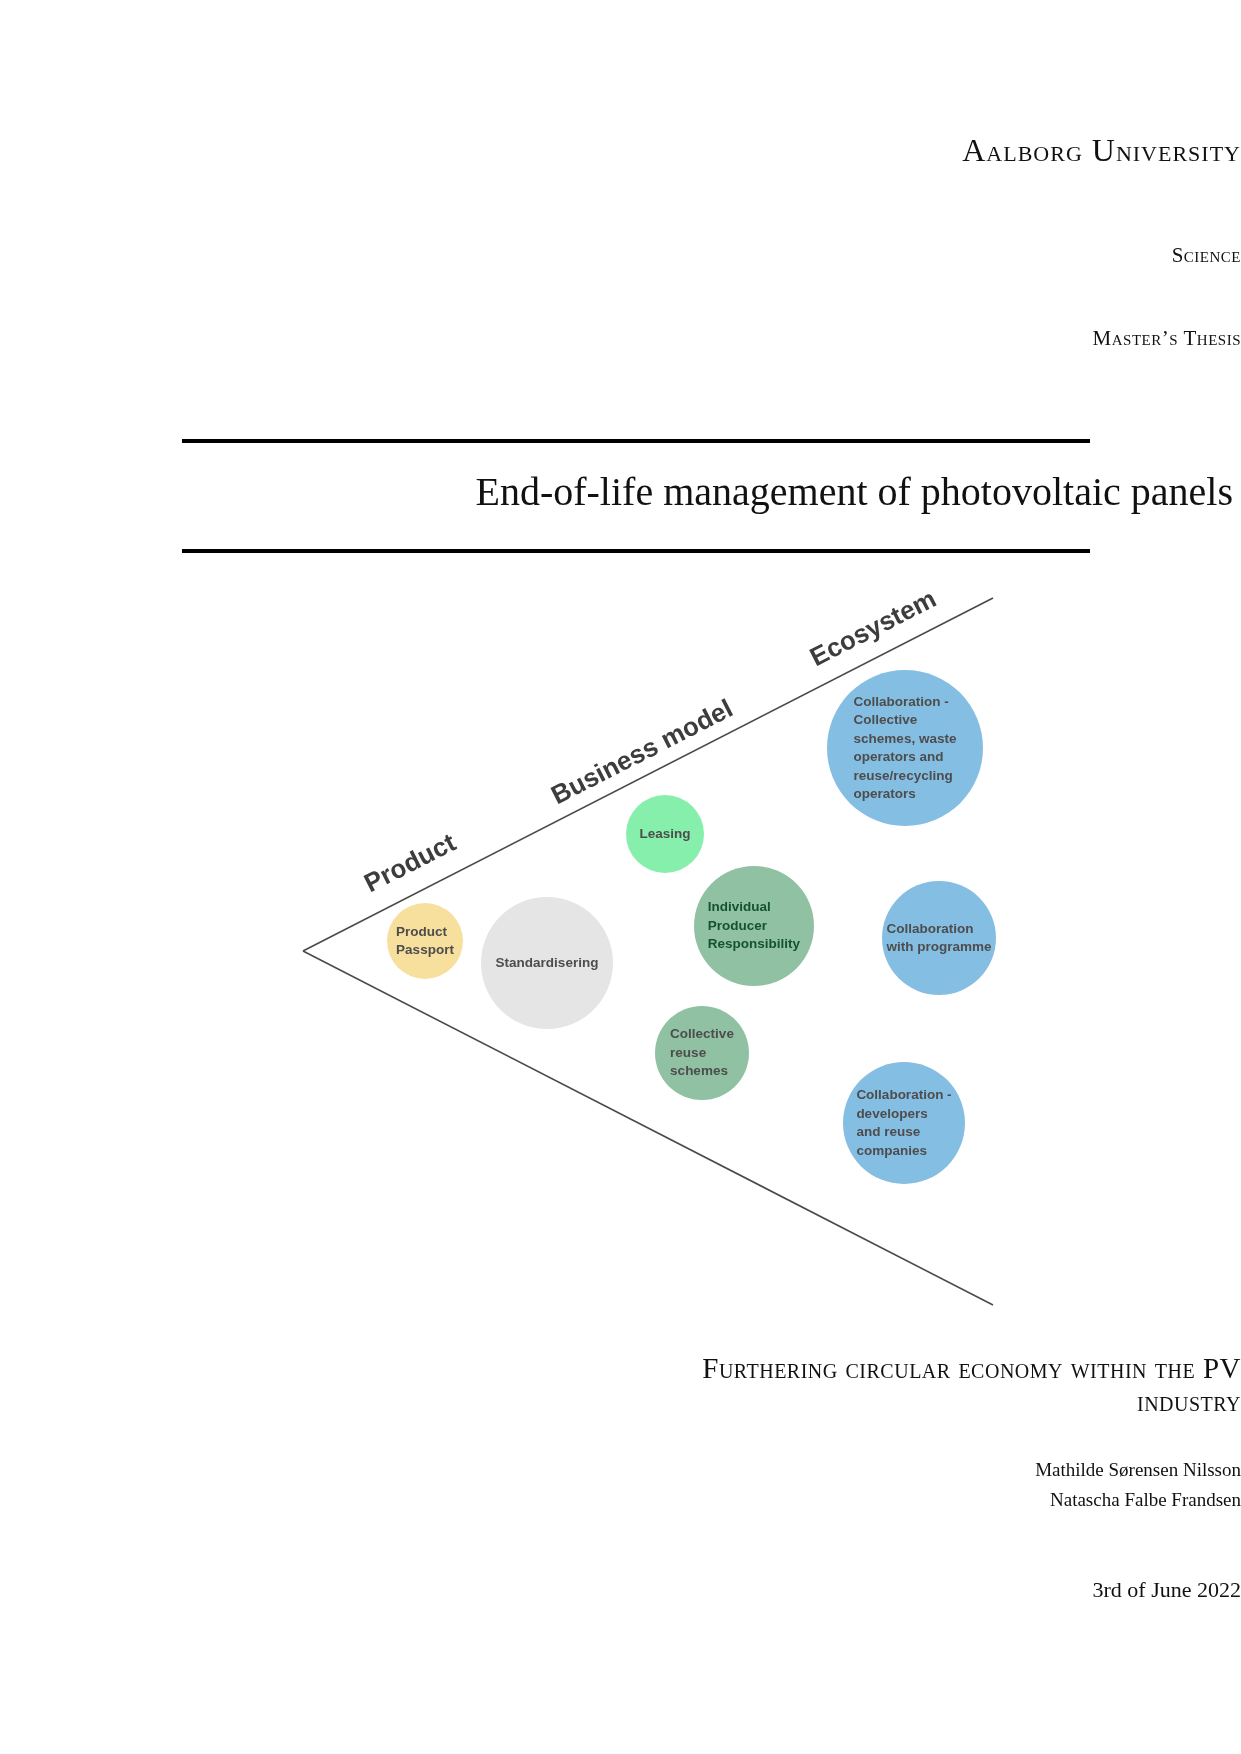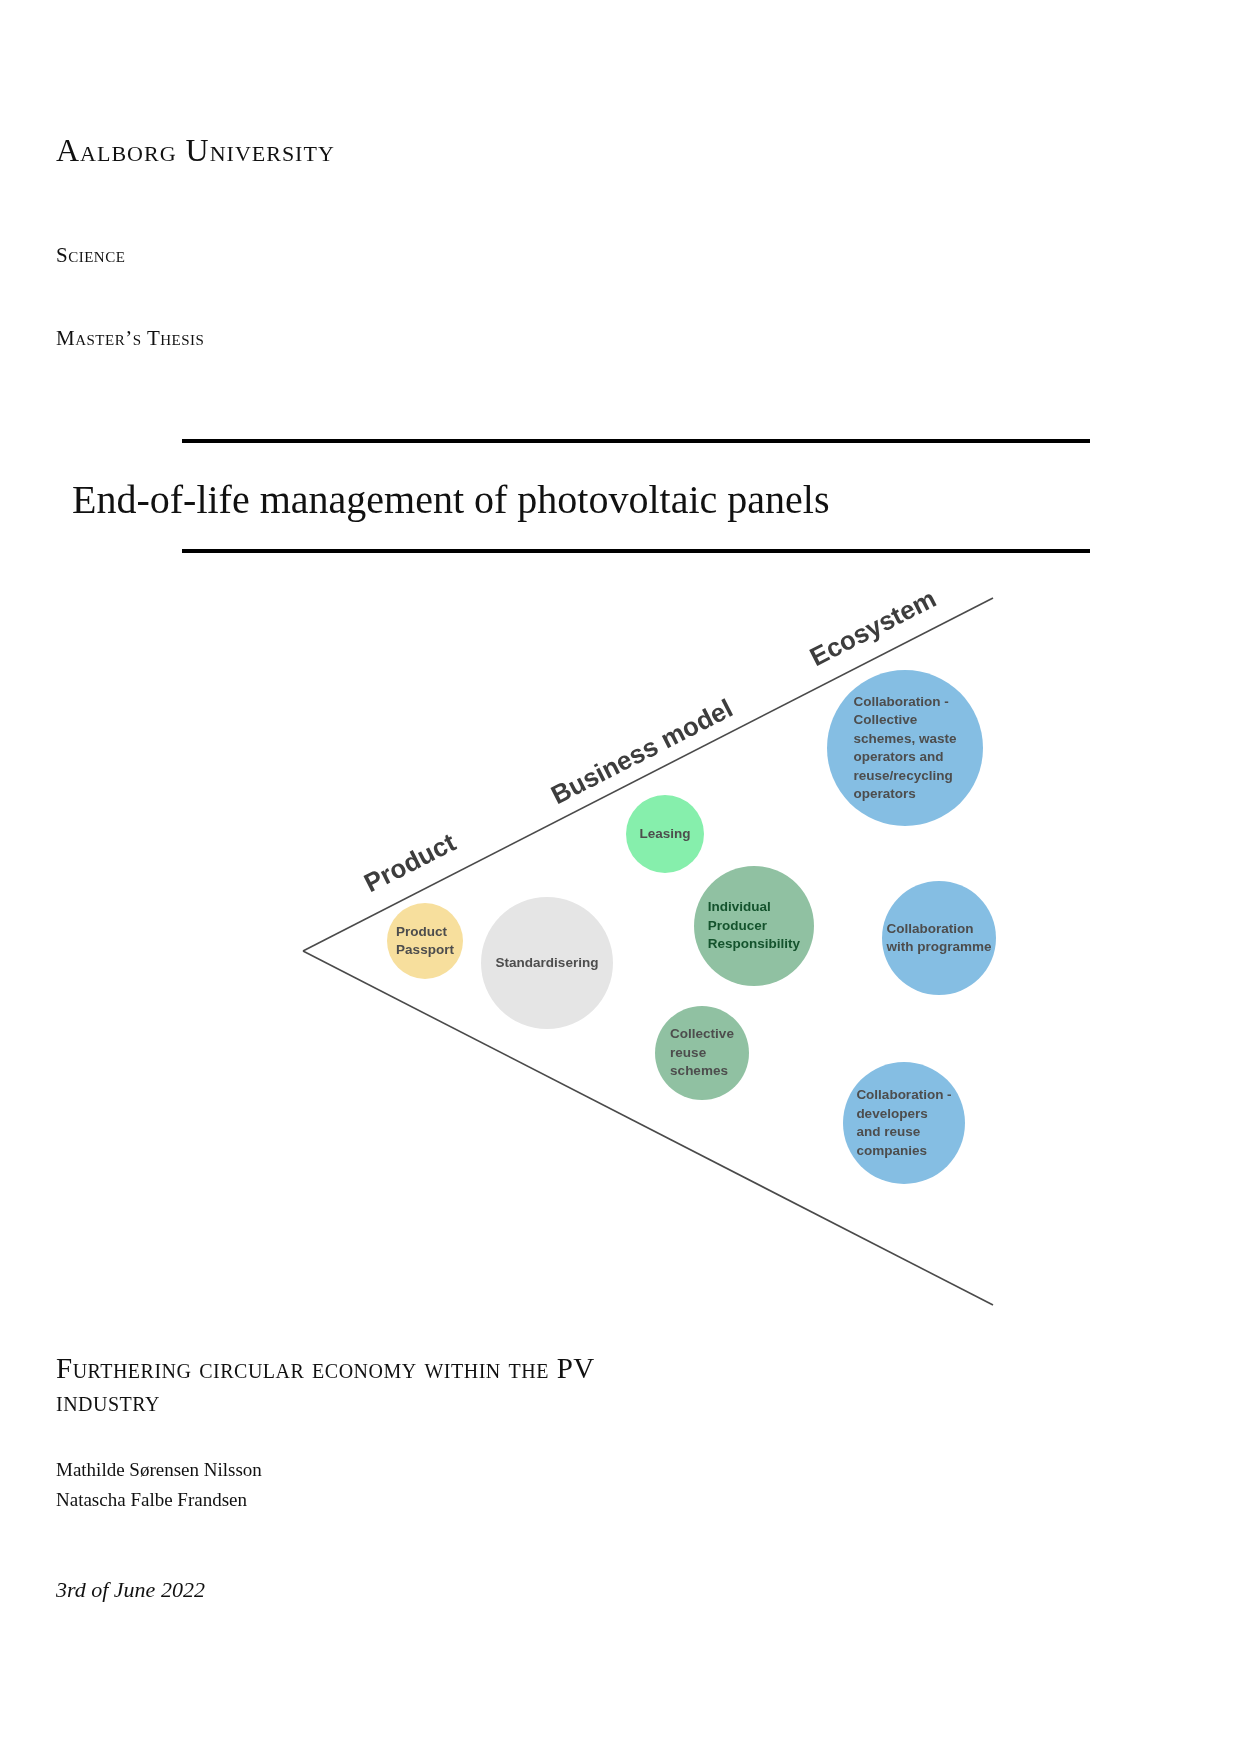--- a/index.html
+++ b/index.html
@@ -5,21 +5,21 @@
   html,body{margin:0;padding:0;background:#e8e8e8;}
   .page{
     position:relative;
     width:1241px;height:1754px;
     background:#ffffff;
     margin:0 auto;
     overflow:hidden;
     font-family:"Liberation Serif", serif;
     color:#111;
   }
-  .centered{position:absolute;left:56px;right:0;text-align:left;}
+  .centered{position:absolute;left:56px;right:0;text-align:right;}
   .university{
     top:132px;
     font-size:32px;
     font-variant:small-caps;
     letter-spacing:1px;
   }
   .programme{
     top:240px;
     font-size:21px;
     font-variant:small-caps;
@@ -30,41 +30,40 @@
     top:326px;
     font-size:21px;
     font-variant:small-caps;
     letter-spacing:.5px;
   }
   .rule{position:absolute;left:182px;width:908px;height:4px;background:#000;}
   .rule-top{top:439px;}
   .rule-bottom{top:549px;}
   .main-title{
     top:460px;
-    margin:16px;
+    margin:8px;
     font-size:40px;
     font-weight:normal;
     line-height:48px;
   }
   .subtitle{
     top:1352px;
     font-size:29px;
     font-variant:small-caps;
     letter-spacing:.5px;
     line-height:33px;
   }
   .authors{
     top:1455px;
     font-size:19px;
     line-height:30px;
   }
   .date{
     top:1577px;
     font-size:22px;
-    font-style:italic;
   }
   
   #cone-svg{position:absolute;left:0;top:0;width:1241px;height:1754px;pointer-events:none;}
   .bubble{
     position:absolute;
     border-radius:50%;
     display:flex;
     align-items:center;
     justify-content:center;
     text-align:left;

